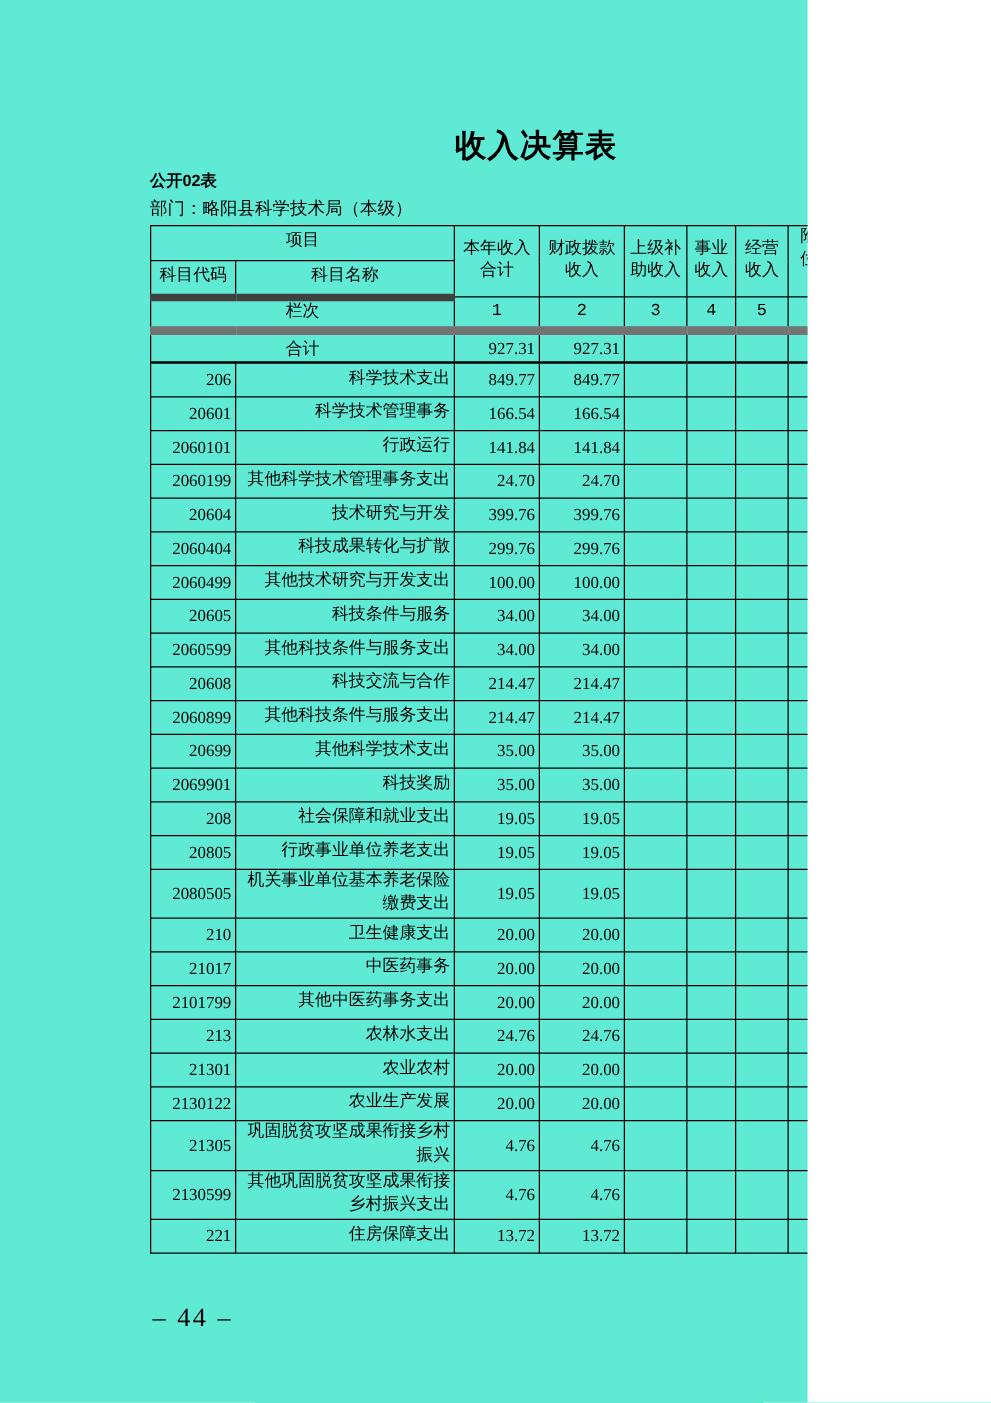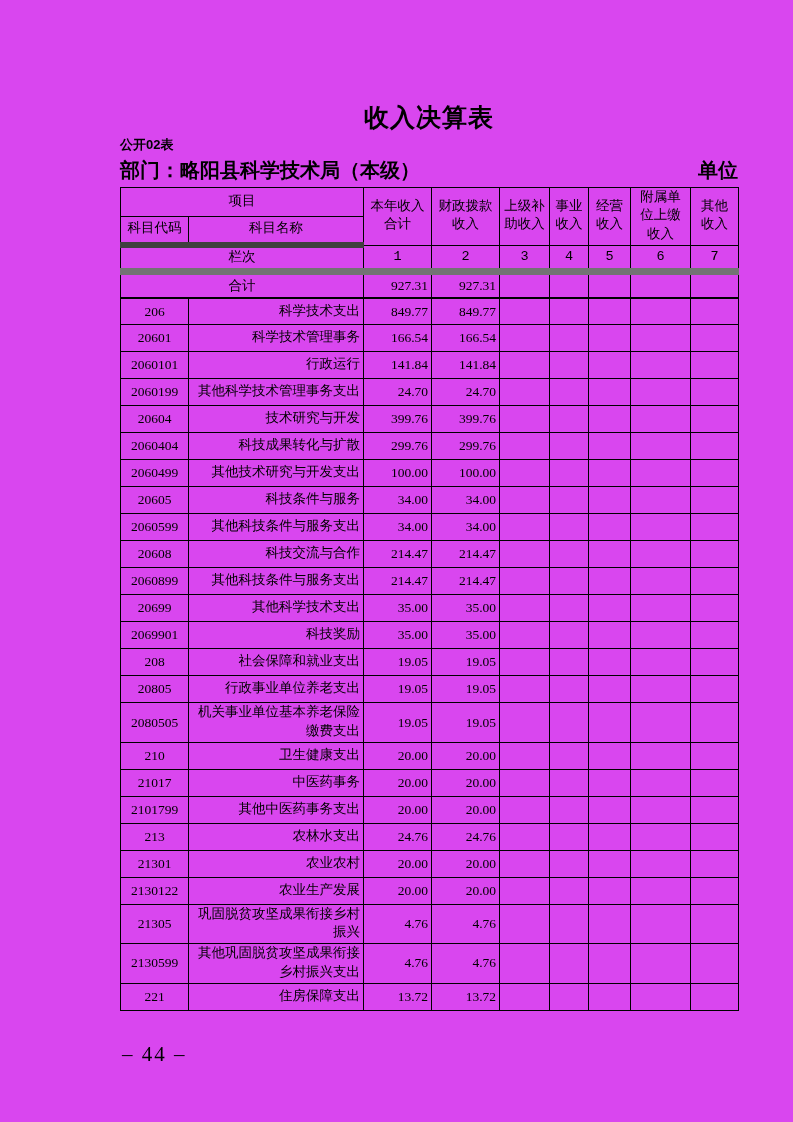--- a/index.html
+++ b/index.html
@@ -5,23 +5,23 @@
   * { box-sizing: border-box; }
   html, body { margin: 0; padding: 0; }
   body {
     width: 793px; height: 1122px;
     background: #ffffff;
     color: #000;
     font-family: "Liberation Serif", "DejaVu Serif", serif;
   }
   .sheet {
     position: relative;
-    width: 793px; height: 1122px;
+    width: 646px; height: 1122px;
     overflow: hidden;
-    background: #d946ef;
+    background: #5eead4;
   }
   .content {
     position: absolute;
     left: 120px; top: 0;
     width: 618px;
   }
   .doc-title {
     margin: 0;
     padding-top: 104px;
     text-align: center;
@@ -38,22 +38,22 @@
     font-size: 13px;
     line-height: 1.2;
   }
   .meta-row {
     display: flex;
     justify-content: space-between;
     align-items: flex-start;
     margin-top: 6px;
     margin-bottom: 4px;
     font-family: "Liberation Sans", "DejaVu Sans", sans-serif;
-    font-weight: bold;
-    font-size: 20px;
+    font-weight: normal;
+    font-size: 14px;
     line-height: 1.25;
   }
   table.income-table {
     border-collapse: collapse;
     table-layout: fixed;
     width: 618px;
     font-size: 13.5px;
   }
   table.income-table th,
   table.income-table td {
@@ -72,21 +72,21 @@
     font-family: Liberation Mono, monospace;
   }
   tr.hr1 th { height: 27px; }
   tr.hr2 th { height: 27px; border-bottom: 6px solid #404040; }
   th.colhead { border-bottom: 2px solid #000; }
   tr.lanci-row th { height: 26px; border-bottom: 7px solid #737373; }
   
   tr.total-row td { height: 26px; border-bottom: 2px solid #000; }
   tr.total-row td.label { text-align: center; }
   
-  td.code { text-align: center; padding-left: 3px; height: 27px; }
+  td.code { text-align: right; padding-left: 3px; height: 27px; }
   td.name { text-align: right; padding-left: 4px; font-family: Liberation Mono, monospace; }
   td.num  { text-align: right; padding-right: 4px; }
   .page-number {
     position: absolute;
     left: 122px;
     top: 1042px;
     font-size: 21px;
     letter-spacing: 2px;
     font-family: "Liberation Serif", "DejaVu Serif", serif;
     text-align: right;

